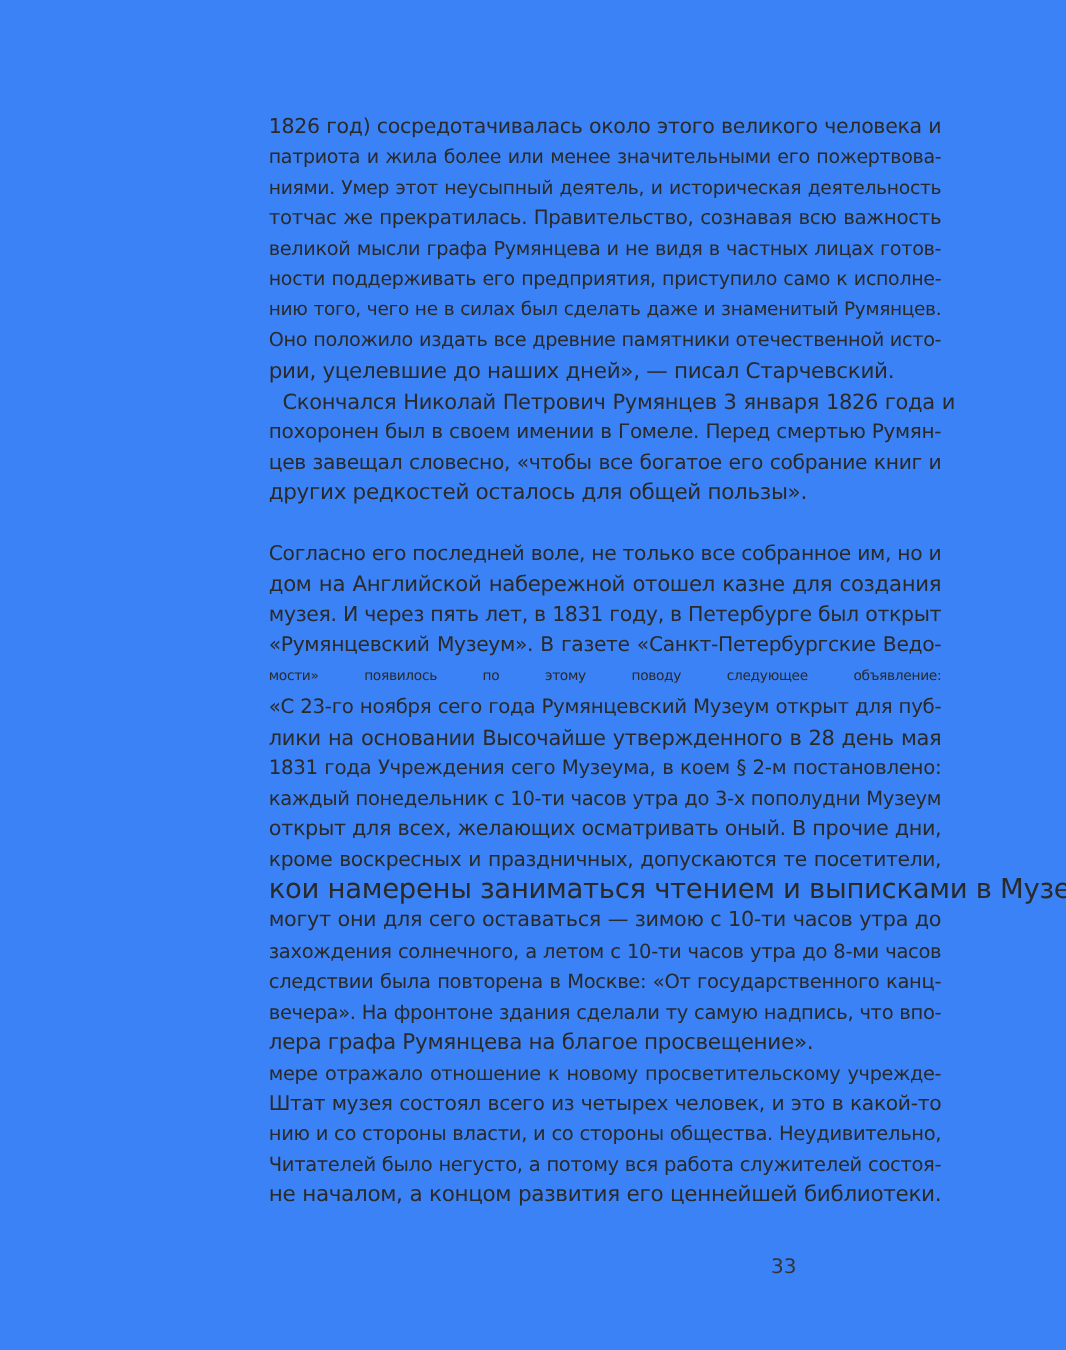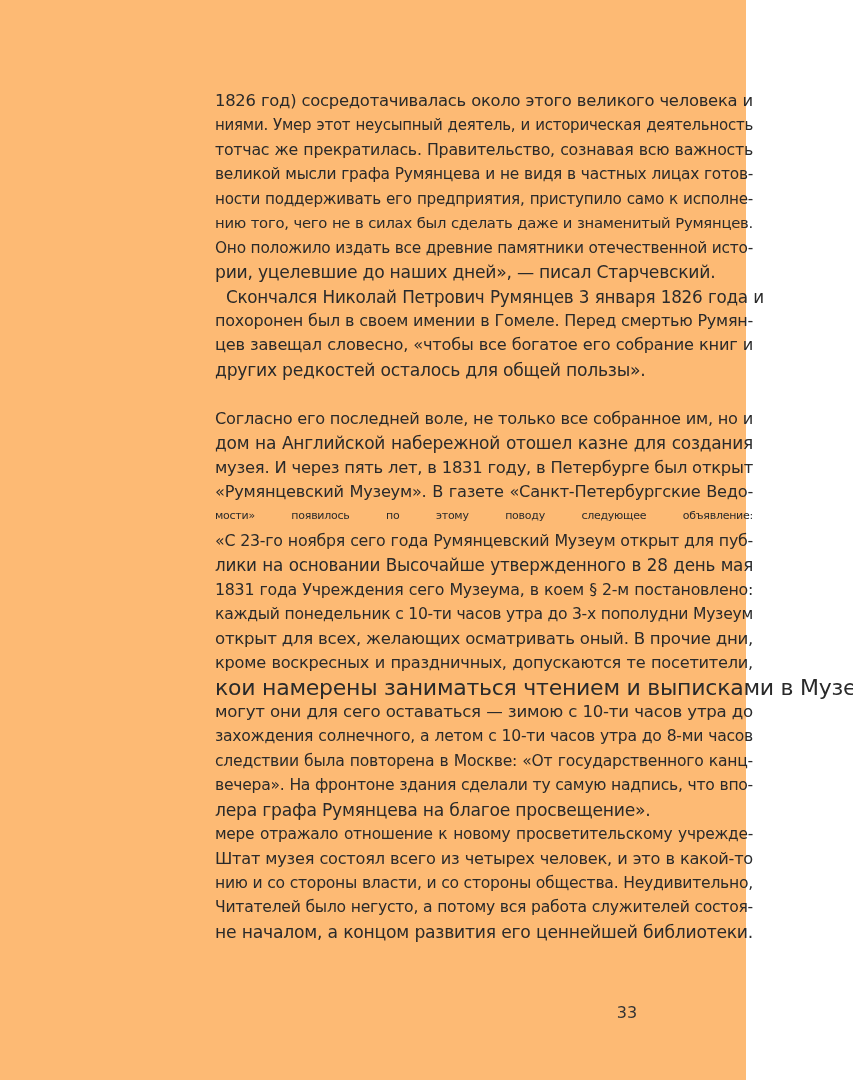--- a/index.html
+++ b/index.html
@@ -1,21 +1,21 @@
 <!DOCTYPE html>
 <html><head>
 <meta charset="utf-8">
 <style>
   html, body { margin: 0; padding: 0; }
   body {
     width: 853px; height: 1080px; background: #ffffff; position: relative; overflow: hidden;
     font-family: "DejaVu Sans", "Liberation Sans", sans-serif;
     color: #2a2a2a;
   }
-  .page { position: absolute; left: 0; top: 0; width: 746px; height: 1080px; background: #fdba74; }
+  .page { position: absolute; left: 0; top: 0; width: 853px; height: 1080px; background: #3b82f6; }
   .column {
     position: absolute; left: 215px; top: 89px; width: 538px;
   }
   .line {
     display: block; height: 24.45px; line-height: 24.45px;
     font-size: 17.2px; white-space: nowrap;
     text-align: justify; text-align-last: justify;
     letter-spacing: -0.25px;
   }
   .line.last { text-align-last: left; }
@@ -26,20 +26,21 @@
   }
 </style>
 </head>
 <body>
 
 <div class="page">
   <div class="column">
 
     <div>
       <span class="line" style="width: 538px; font-size: 16.4px;">1826 год) сосредотачивалась около этого великого человека и</span>
+      <span class="line" style="width: 538px; font-size: 15.2px;">патриота и жила более или менее значительными его пожертвова-</span>
       <span class="line" style="width: 538px; font-size: 15px;">ниями. Умер этот неусыпный деятель, и историческая деятельность</span>
       <span class="line" style="width: 538px; font-size: 15.8px;">тотчас же прекратилась. Правительство, сознавая всю важность</span>
       <span class="line" style="width: 538px; font-size: 15.4px;">великой мысли графа Румянцева и не видя в частных лицах готов-</span>
       <span class="line" style="width: 538px; font-size: 15.2px;">ности поддерживать его предприятия, приступило само к исполне-</span>
       <span class="line" style="width: 538px; font-size: 14.8px;">нию того, чего не в силах был сделать даже и знаменитый Румянцев.</span>
       <span class="line" style="width: 538px; font-size: 15.4px;">Оно положило издать все древние памятники отечественной исто-</span>
       <span class="line last" style="width: 538px; font-size: 17.2px;">рии, уцелевшие до наших дней», — писал Старчевский.</span>
     </div>
 
     <div>

